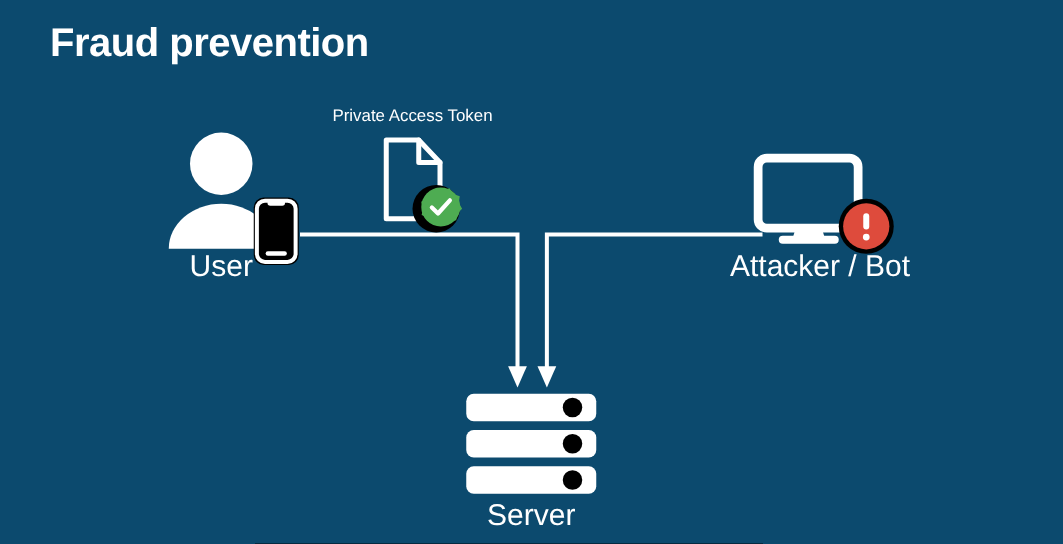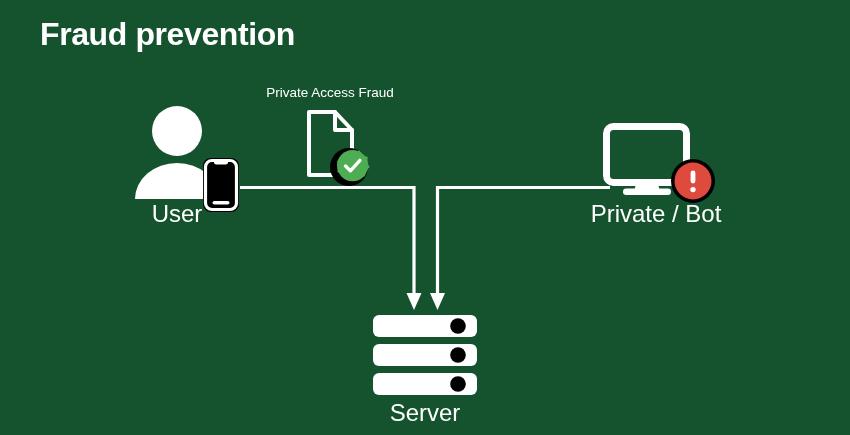--- a/index.html
+++ b/index.html
@@ -4,21 +4,21 @@
 <style>
   html, body {
     margin: 0;
     padding: 0;
     background: #000000;
   }
   #slide {
     position: relative;
     width: 850px;
     height: 435px;
-    background: #14532d;
+    background: #0c4a6e;
     overflow: hidden;
     font-family: "Liberation Sans", sans-serif;
     -webkit-font-smoothing: antialiased;
   }
 
   
   #title {
     position: absolute;
     left: 40px;
     top: 16px;
@@ -152,21 +152,21 @@
         <circle cx="458" cy="355" r="7.8" fill="#000000"></circle>
       </g>
       <g>
         <rect x="373" y="373" width="104" height="22" rx="6" ry="6" fill="#FFFFFF"></rect>
         <circle cx="458" cy="384" r="7.8" fill="#000000"></circle>
       </g>
     </g>
 
   </svg>
 
-  <div id="label-token" class="small-label">Private Access Fraud</div>
+  <div id="label-token" class="small-label">Private Access Token</div>
 
   <div id="label-user" class="node-label">User</div>
 
-  <div id="label-attacker" class="node-label">Private / Bot</div>
+  <div id="label-attacker" class="node-label">Attacker / Bot</div>
 
   <div id="label-server" class="node-label">Server</div>
 
 </div>
 
 </body></html>

